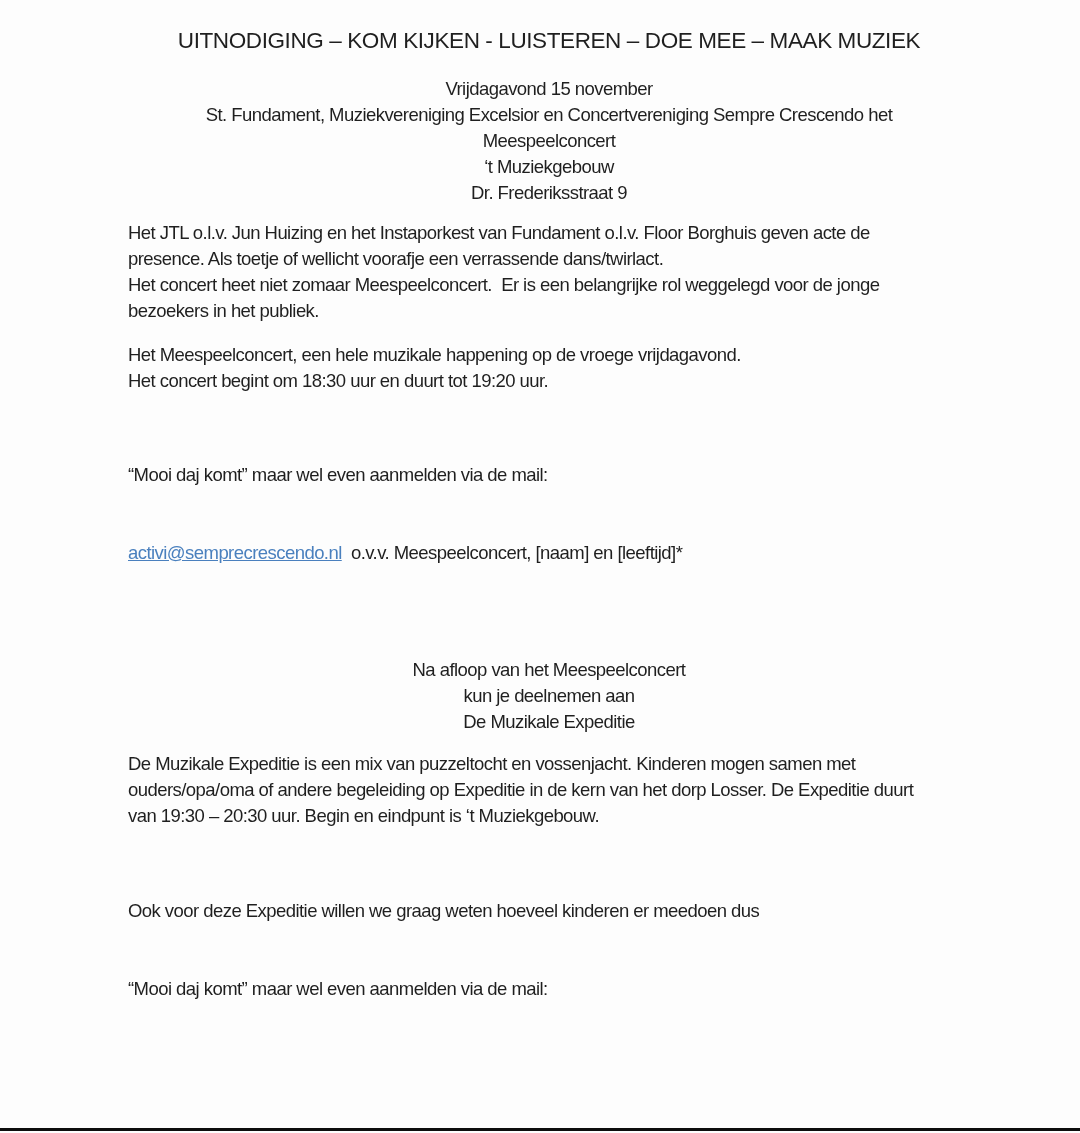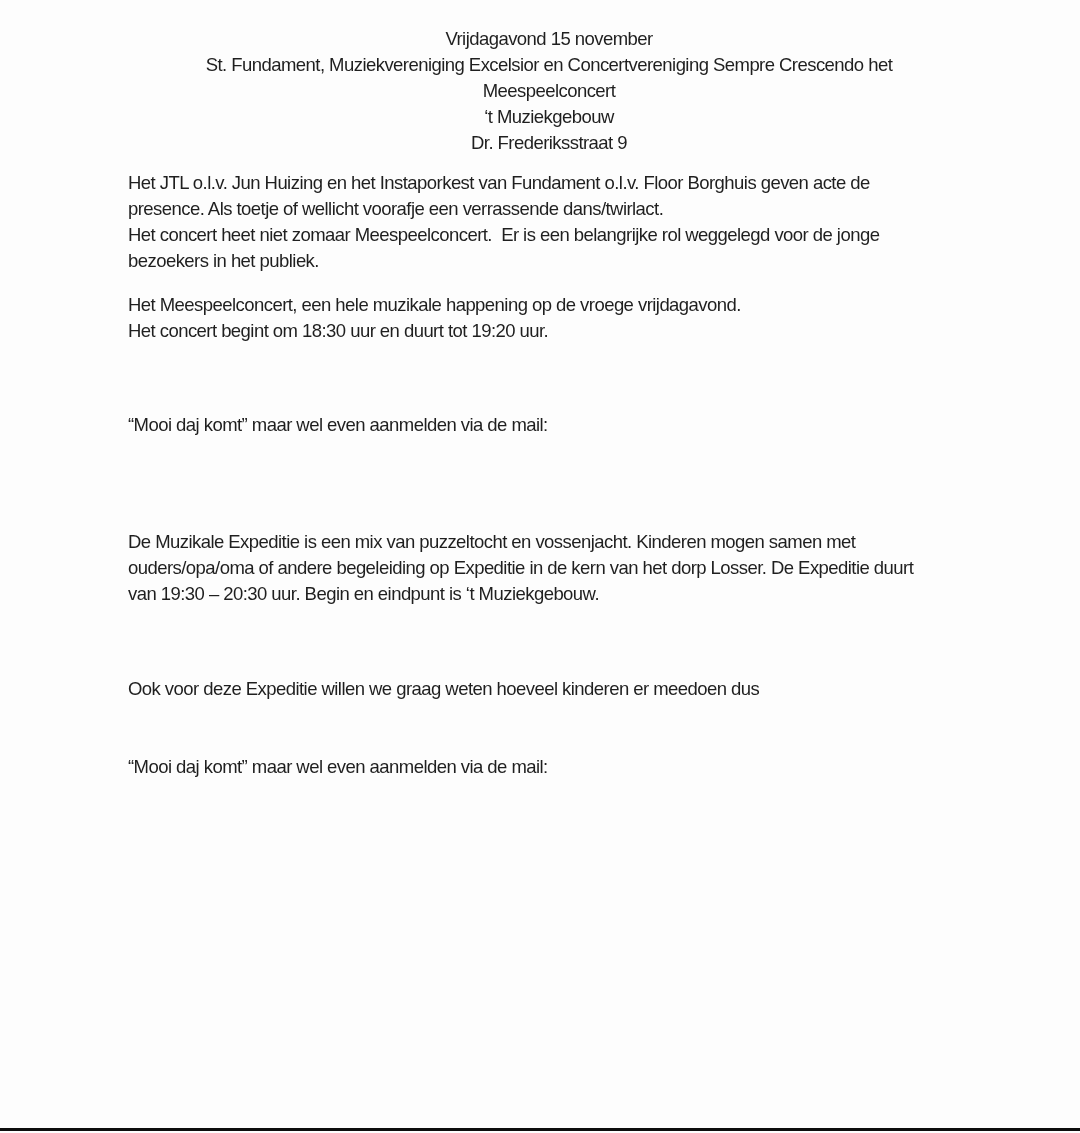--- a/index.html
+++ b/index.html
@@ -52,41 +52,46 @@
     height: 3px;
     background: #0d0d0d;
   }
 </style>
 </head>
 <body>
 
 <div class="page" style="color: rgb(31, 31, 31);">
   <main class="content">
 
+    <h1 class="title">UITNODIGING – KOM KIJKEN - LUISTEREN – DOE MEE – MAAK MUZIEK</h1>
 
     <div class="block center event-block">Vrijdagavond 15 november
 St. Fundament, Muziekvereniging Excelsior en Concertvereniging Sempre Crescendo het
 Meespeelconcert</div>
 
     <div class="block center venue-block">‘t Muziekgebouw
 Dr. Frederiksstraat 9</div>
 
     <p class="block p-orchestra">Het JTL o.l.v. Jun Huizing en het Instaporkest van Fundament o.l.v. Floor Borghuis geven acte de
 presence. Als toetje of wellicht voorafje een verrassende dans/twirlact.
 Het concert heet niet zomaar Meespeelconcert.  Er is een belangrijke rol weggelegd voor de jonge
 bezoekers in het publiek.</p>
 
     <p class="block p-happening">Het Meespeelconcert, een hele muzikale happening op de vroege vrijdagavond.
 Het concert begint om 18:30 uur en duurt tot 19:20 uur.</p>
 
 
     <div class="block signup-1">
       <div>“Mooi daj komt” maar wel even aanmelden via de mail:</div>
+      <div class="linkline"><a href="#" class="email" style="color: rgb(74, 128, 190);">activi@semprecrescendo.nl</a><span>  o.v.v. Meespeelconcert, [naam] en [leeftijd]*</span></div>
     </div>
 
+    <div class="block center expeditie-hdr">Na afloop van het Meespeelconcert
+kun je deelnemen aan
+De Muzikale Expeditie</div>
 
     <p class="block p-expeditie">De Muzikale Expeditie is een mix van puzzeltocht en vossenjacht. Kinderen mogen samen met
 ouders/opa/oma of andere begeleiding op Expeditie in de kern van het dorp Losser. De Expeditie duurt
 van 19:30 – 20:30 uur. Begin en eindpunt is ‘t Muziekgebouw.</p>
 
     <div class="block signup-2">
       <div>Ook voor deze Expeditie willen we graag weten hoeveel kinderen er meedoen dus</div>
       <div>“Mooi daj komt” maar wel even aanmelden via de mail:</div>
       
     </div>

